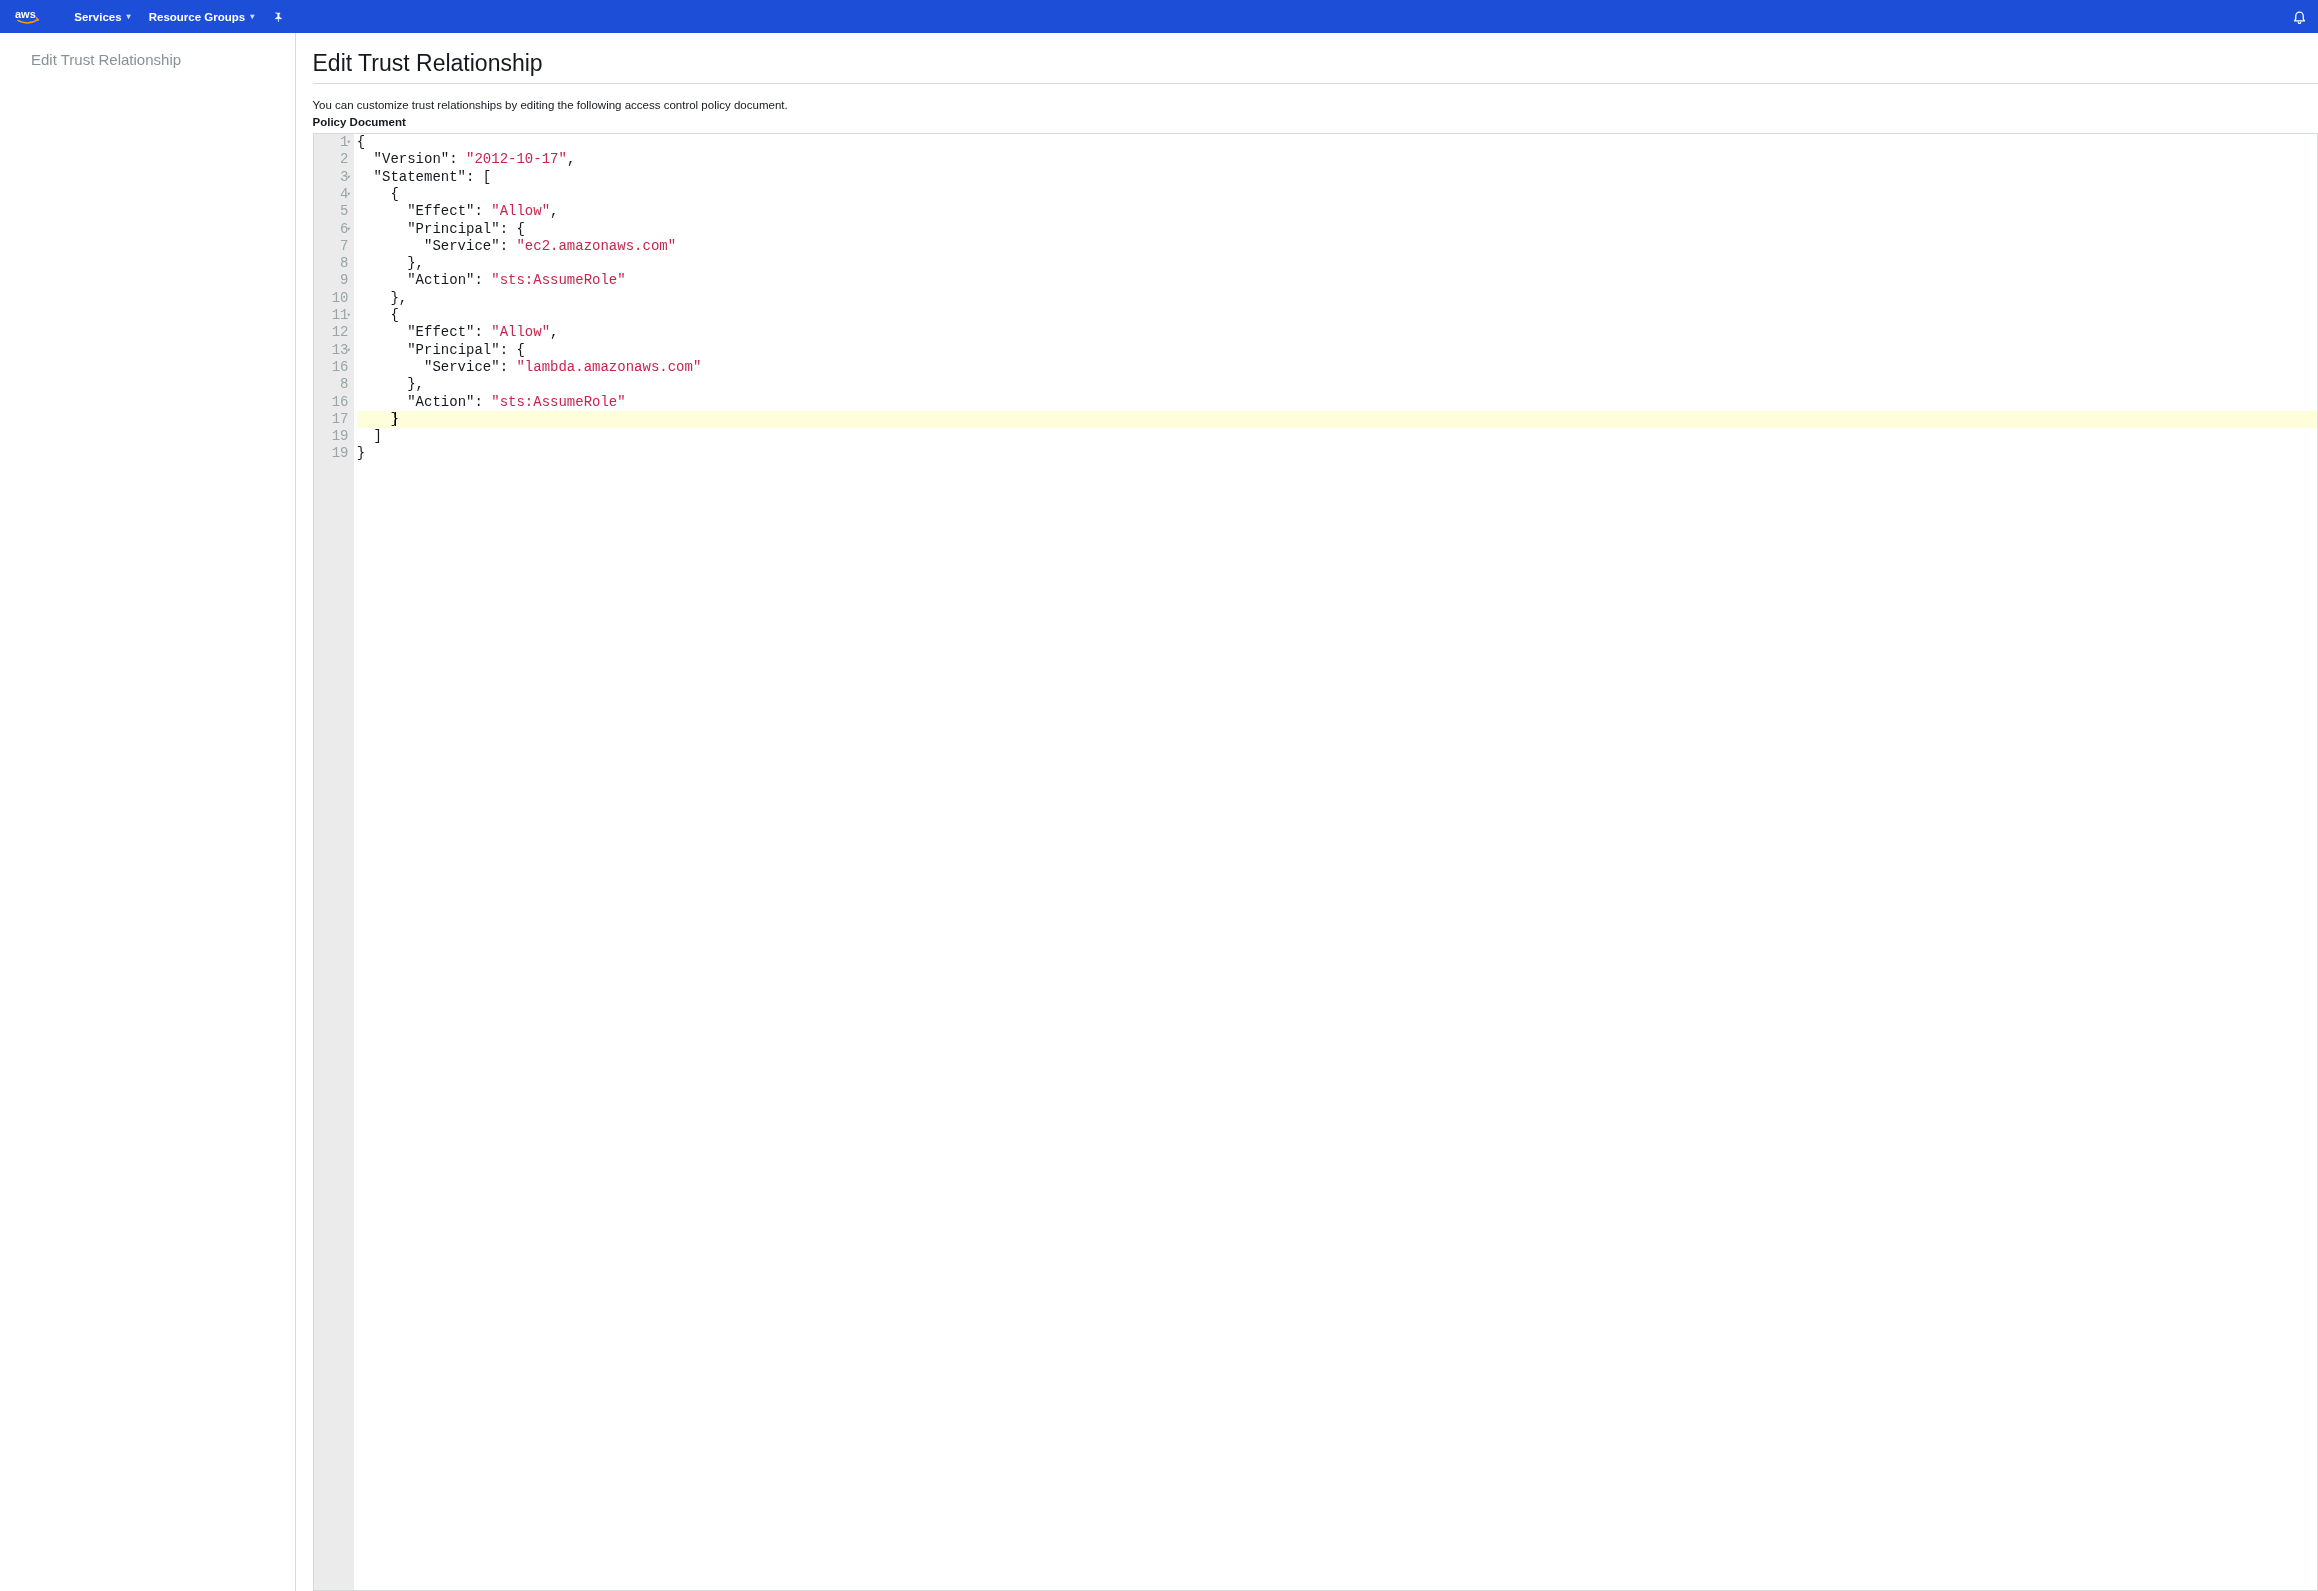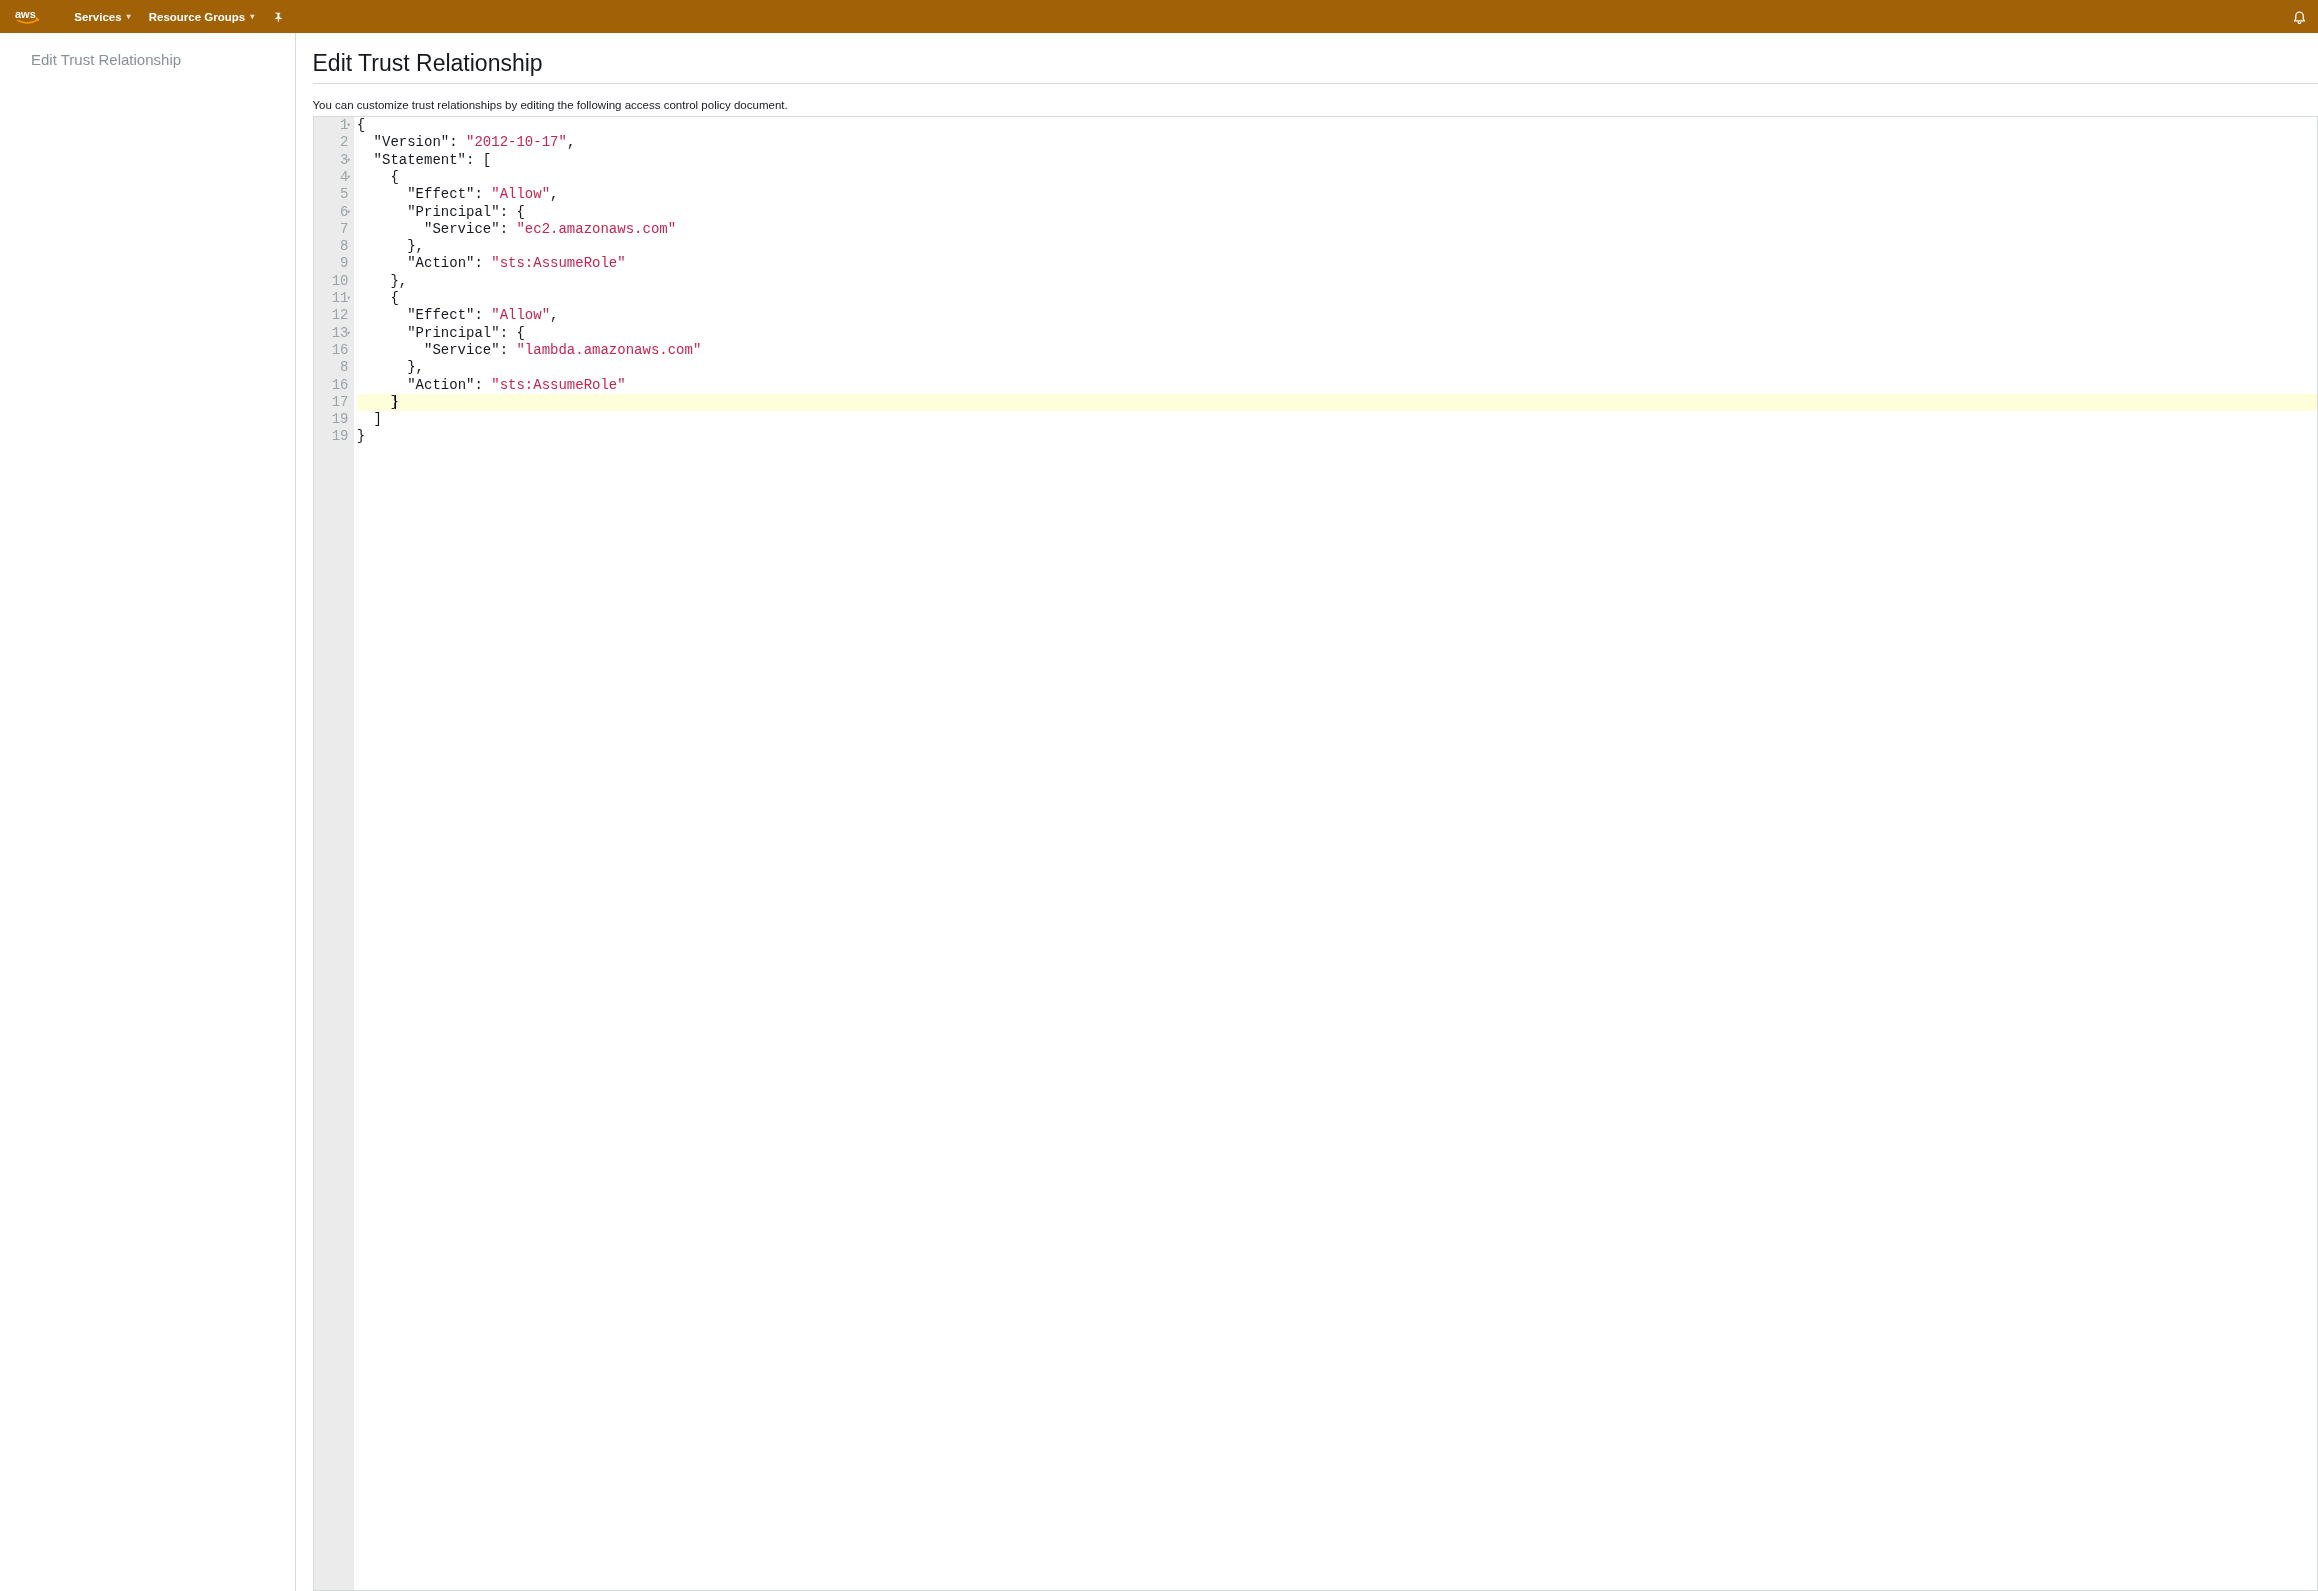--- a/index.html
+++ b/index.html
@@ -1,21 +1,21 @@
 <!DOCTYPE html>
 <html style="font-size:13px"><head>
 <meta charset="utf-8">
 <style>
   * { box-sizing: border-box; margin: 0; padding: 0; }
   html, body { height: 100%; font-family: "Amazon Ember", "Helvetica Neue", Helvetica, Arial, sans-serif; color: #16191f; }
   body { display: flex; flex-direction: column; }
 
   
   .navbar {
-    background: #a16207;
+    background: #1d4ed8;
     height: 33px;
     display: flex;
     align-items: center;
     padding: 0 11.5px 0 15px;
     color: #fff;
     font-size: 11.5px;
     gap: 18px;
   }
   .navbar .logo { display: flex; align-items: center; }
   .navbar .logo svg { height: 16.5px; width: auto; }
@@ -185,20 +185,21 @@
   </div>
 
   <div class="main">
     <div class="main-inner">
 
       <h1 class="page-title">Edit Trust Relationship</h1>
       <hr class="title-rule">
 
       <p class="desc">You can customize trust relationships by editing the following access control policy document.</p>
 
+      <div class="doc-label">Policy Document</div>
 
       <div class="editor">
         <div class="gutter">
             <div class="ln fold">1</div>
             <div class="ln">2</div>
             <div class="ln fold">3</div>
             <div class="ln fold">4</div>
             <div class="ln">5</div>
             <div class="ln fold">6</div>
             <div class="ln">7</div>

